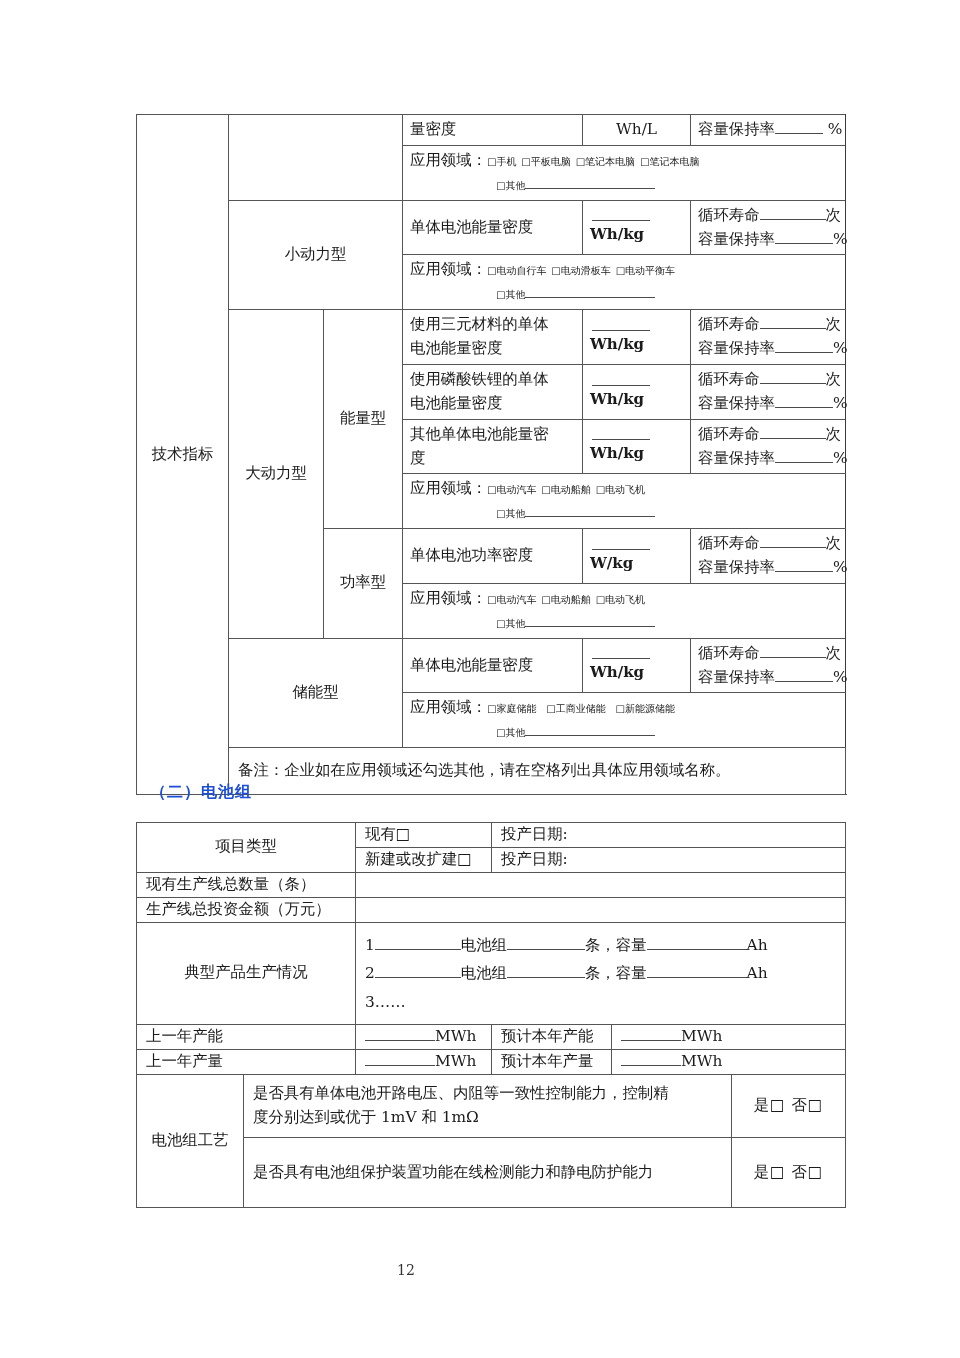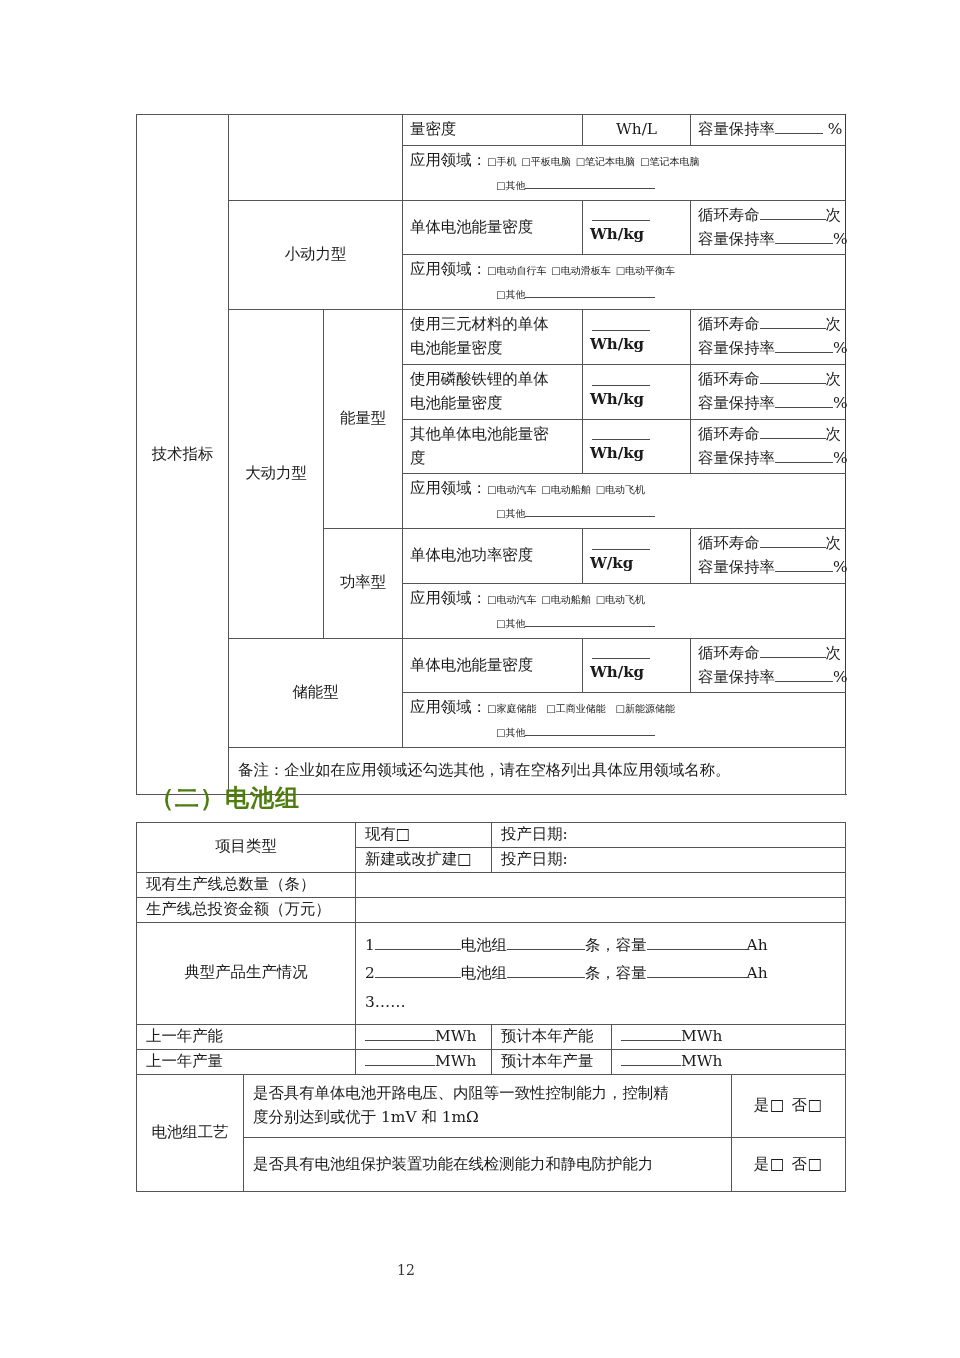--- a/index.html
+++ b/index.html
@@ -75,23 +75,23 @@
   .chk { font-family: "DejaVu Sans", sans-serif; font-size: 10px; }
 
   .applyrow { line-height: 1.7; }
   .applyrow .second { display: block; padding-left: 86px; }
 
   
   .heading {
     position: absolute;
     font-family: "DejaVu Serif", "Liberation Serif", serif;
     font-weight: 700;
-    font-size: 24px;
+    font-size: 16px;
     letter-spacing: 1px;
-    color: #4d7c0f;
+    color: #1d4ed8;
   }
 
   .pagenum {
     position: absolute;
     width: 812px;
     text-align: center;
     font-size: 14px;
     color: #333;
     font-family: "DejaVu Serif","Liberation Serif",serif;
   }
@@ -345,21 +345,21 @@
       <tr>
         <td class="mid lbl" rowspan="2">电池组工艺</td>
         <td colspan="4" style="padding:7px 9px;">
           <span>是否具有单体电池开路电压、内阻等一致性控制能力，控制精</span><br>
           <span>度分别达到或优于 1mV 和 1mΩ</span>
         </td>
         <td class="yesno ctr">是□ 否□</td>
       </tr>
 
       <tr>
-        <td colspan="4" style="padding:15px 9px;">是否具有电池组保护装置功能在线检测能力和静电防护能力</td>
+        <td colspan="4" style="padding:23px 9px;">是否具有电池组保护装置功能在线检测能力和静电防护能力</td>
         <td class="yesno ctr">是□ 否□</td>
       </tr>
 
     </tbody>
   </table>
 
   <div class="pagenum" style="top:1262px;">12</div>
 
 </div>
 

